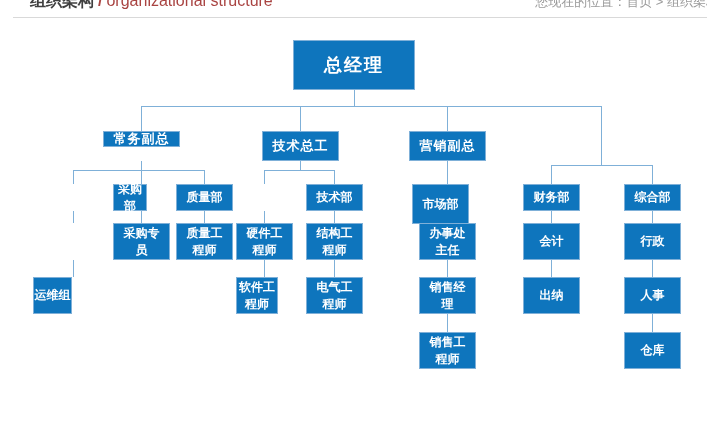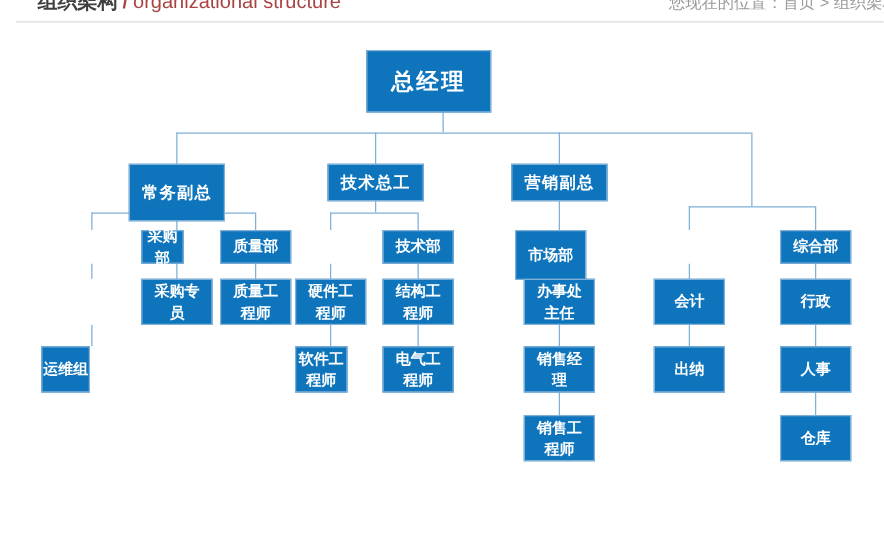--- a/index.html
+++ b/index.html
@@ -73,28 +73,29 @@
   <div class="vline" style="left:652px;top:211px;height:12px"></div>
   <div class="vline" style="left:73px;top:260px;height:17px"></div>
   <div class="vline" style="left:264px;top:260px;height:17px"></div>
   <div class="vline" style="left:334px;top:260px;height:17px"></div>
   <div class="vline" style="left:447px;top:260px;height:17px"></div>
   <div class="vline" style="left:551px;top:260px;height:17px"></div>
   <div class="vline" style="left:652px;top:260px;height:17px"></div>
   <div class="vline" style="left:447px;top:314px;height:18px"></div>
   <div class="vline" style="left:652px;top:314px;height:18px"></div>
 
-  <div class="node n-root" style="left:293px;top:40px;width:100px;height:50px">总经理</div>
-  <div class="node n-l2" style="left:103px;top:131px;width:77px;height:46px">常务副总</div>
+  <div class="node n-root" style="left:293px;top:40px;width:122px;height:50px">总经理</div>
+  <div class="node n-l2" style="left:103px;top:131px;width:77px;height:16px">常务副总</div>
   <div class="node n-l2" style="left:262px;top:131px;width:77px;height:30px">技术总工</div>
   <div class="node n-l2" style="left:409px;top:131px;width:77px;height:30px">营销副总</div>
   <div class="node n-sm" style="left:113px;top:184px;width:34px;height:27px">采购部</div>
   <div class="node n-sm" style="left:176px;top:184px;width:57px;height:27px">质量部</div>
   <div class="node n-sm" style="left:306px;top:184px;width:57px;height:27px">技术部</div>
   <div class="node n-sm" style="left:412px;top:184px;width:57px;height:40px">市场部</div>
+  <div class="node n-sm" style="left:523px;top:184px;width:57px;height:27px">财务部</div>
   <div class="node n-sm" style="left:624px;top:184px;width:57px;height:27px">综合部</div>
   <div class="node n-sm" style="left:113px;top:223px;width:57px;height:37px">采购专
 员</div>
   <div class="node n-sm" style="left:176px;top:223px;width:57px;height:37px">质量工
 程师</div>
   <div class="node n-sm" style="left:236px;top:223px;width:57px;height:37px">硬件工
 程师</div>
   <div class="node n-sm" style="left:306px;top:223px;width:57px;height:37px">结构工
 程师</div>
   <div class="node n-sm" style="left:419px;top:223px;width:57px;height:37px">办事处

